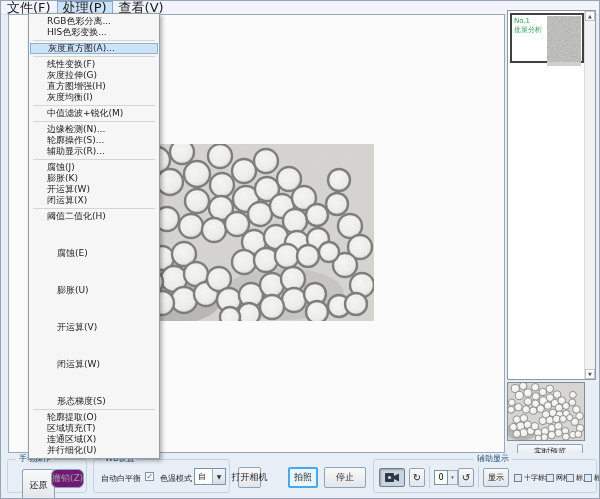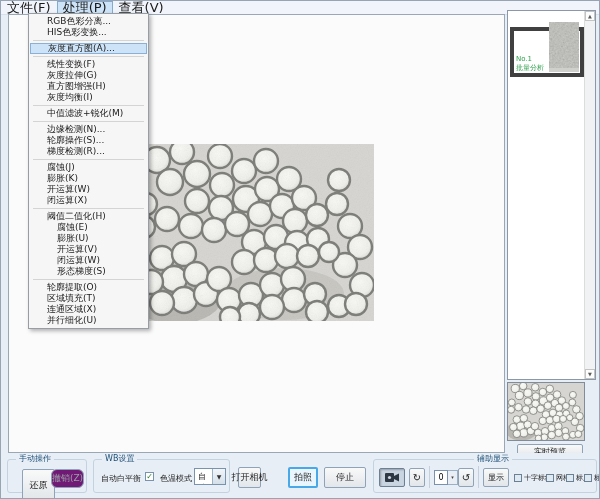--- a/index.html
+++ b/index.html
@@ -23,51 +23,51 @@
     position:absolute; left:7px; top:13px; width:497px; height:439px;
     background:#fbfbfb; border:1px solid #9aa7b5; box-sizing:border-box;
   }
   #viewer{
     position:absolute; left:133px; top:143px; width:240px; height:177px;
     z-index:3;
   }
   #viewer svg{display:block;}
   
   #menu{
-    position:absolute; left:27px; top:12px; width:121px;
+    position:absolute; left:27px; top:12px; width:132px;
     background:#f6f6f6; border:1px solid #979da4;
     box-shadow:2px 2px 4px rgba(0,0,0,.3);
     padding:2px 1px; z-index:20; box-sizing:border-box;
   }
   .mi{
     height:11px; line-height:11px; font-size:9px; padding-left:17px;
     color:#1a1a1a; white-space:nowrap; overflow:hidden; box-sizing:border-box;
     cursor:default;
   }
-  .mi.ind{padding-left:27px;}
+  .mi.ind{padding-left:27px;margin-top:26px;}
   .mi.hl{background:#cde3f7; border:1px solid #8ab0d8; line-height:9px;}
   .msep{border-top:1px solid #d4d4d4; margin:2px 3px;}
   
   #listbox{
     position:absolute; left:506px; top:9px; width:89px; height:370px;
     background:#fff; border:1px solid #8a98a8; box-sizing:border-box;
   }
   #scrollbar{
     position:absolute; right:0; top:0; bottom:0; width:10px;
     background:#f1f2f4; border-left:1px solid #dcdcdc;
   }
   .sb-btn{
     position:absolute; left:0; width:10px; height:10px; background:#fdfdfd;
     border:1px solid #c3c3c3; box-sizing:border-box; font-size:5px; line-height:8px;
     text-align:center; color:#5a5a5a;
   }
   #result-item{
     position:absolute; left:2px; top:2px; width:74px; height:50px;
-    border:4px solid #404040; background:#fff; box-sizing:border-box;
-    display:flex; align-items:flex-end;margin-top:14px;
+    border:2px solid #404040; background:#fff; box-sizing:border-box;
+    display:flex; align-items:flex-start;
   }
   #result-text{width:32px; padding:2px 0 0 2px; color:#2fa14d; font-size:7px; line-height:9px;}
   #result-thumb{flex:1; margin:1px; background:#cfcfcb; overflow:hidden;}
   #bigthumb{
     position:absolute; left:506px; top:381px; width:78px; height:59px;
     border:1px solid #828c98; background:#d6d5d1; box-sizing:border-box; overflow:hidden;
   }
   #preview-btn{
     position:absolute; left:516px; top:443px; width:66px; height:14px;
     font-size:8px;
@@ -217,21 +217,21 @@
       <div class="msep"></div>
       <div class="mi">线性变换(F)</div>
       <div class="mi">灰度拉伸(G)</div>
       <div class="mi">直方图增强(H)</div>
       <div class="mi">灰度均衡(I)</div>
       <div class="msep"></div>
       <div class="mi">中值滤波+锐化(M)</div>
       <div class="msep"></div>
       <div class="mi">边缘检测(N)...</div>
       <div class="mi">轮廓操作(S)...</div>
-      <div class="mi">梯度检测(R)...</div>
+      <div class="mi">辅助显示(R)...</div>
       <div class="msep"></div>
       <div class="mi">腐蚀(J)</div>
       <div class="mi">膨胀(K)</div>
       <div class="mi">开运算(W)</div>
       <div class="mi">闭运算(X)</div>
       <div class="msep"></div>
       <div class="mi">阈值二值化(H)</div>
       <div class="mi ind">腐蚀(E)</div>
       <div class="mi ind">膨胀(U)</div>
       <div class="mi ind">开运算(V)</div>

